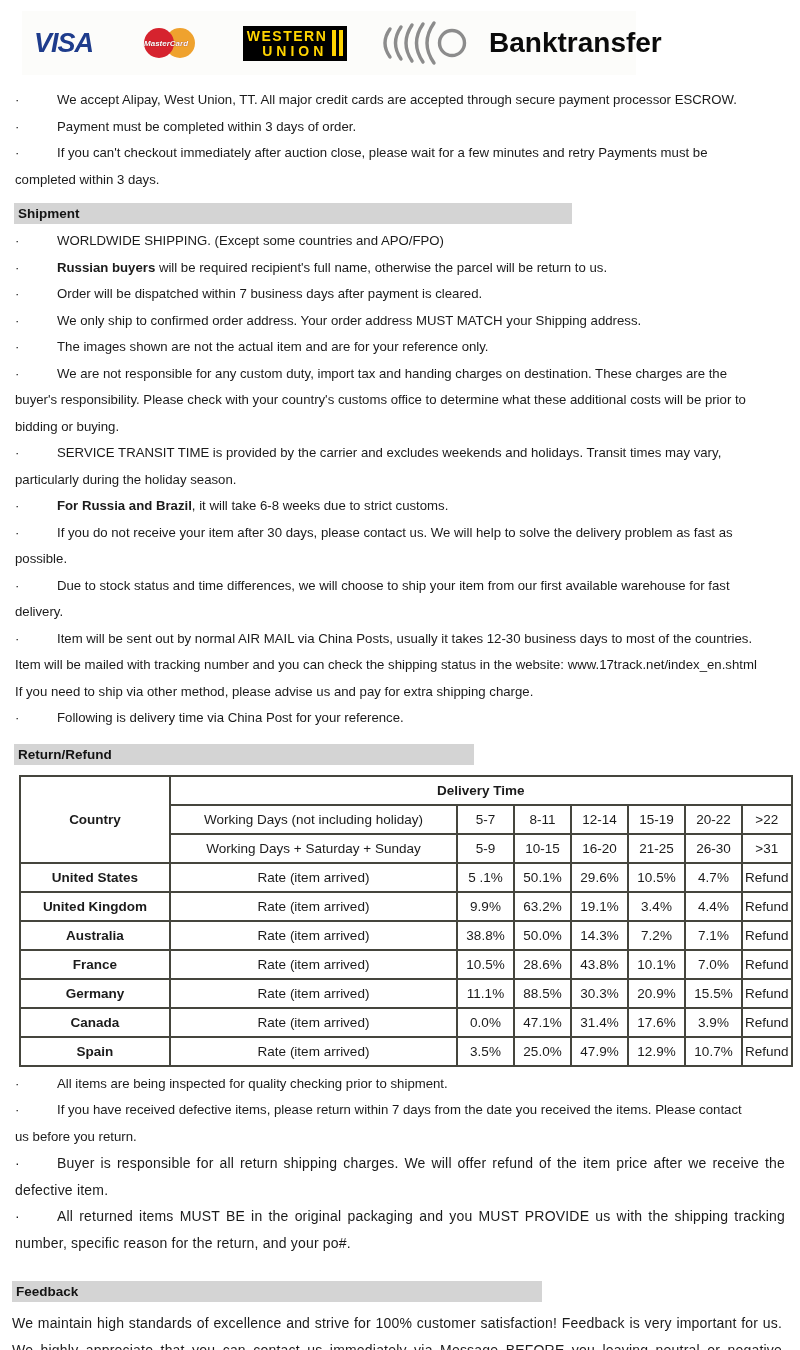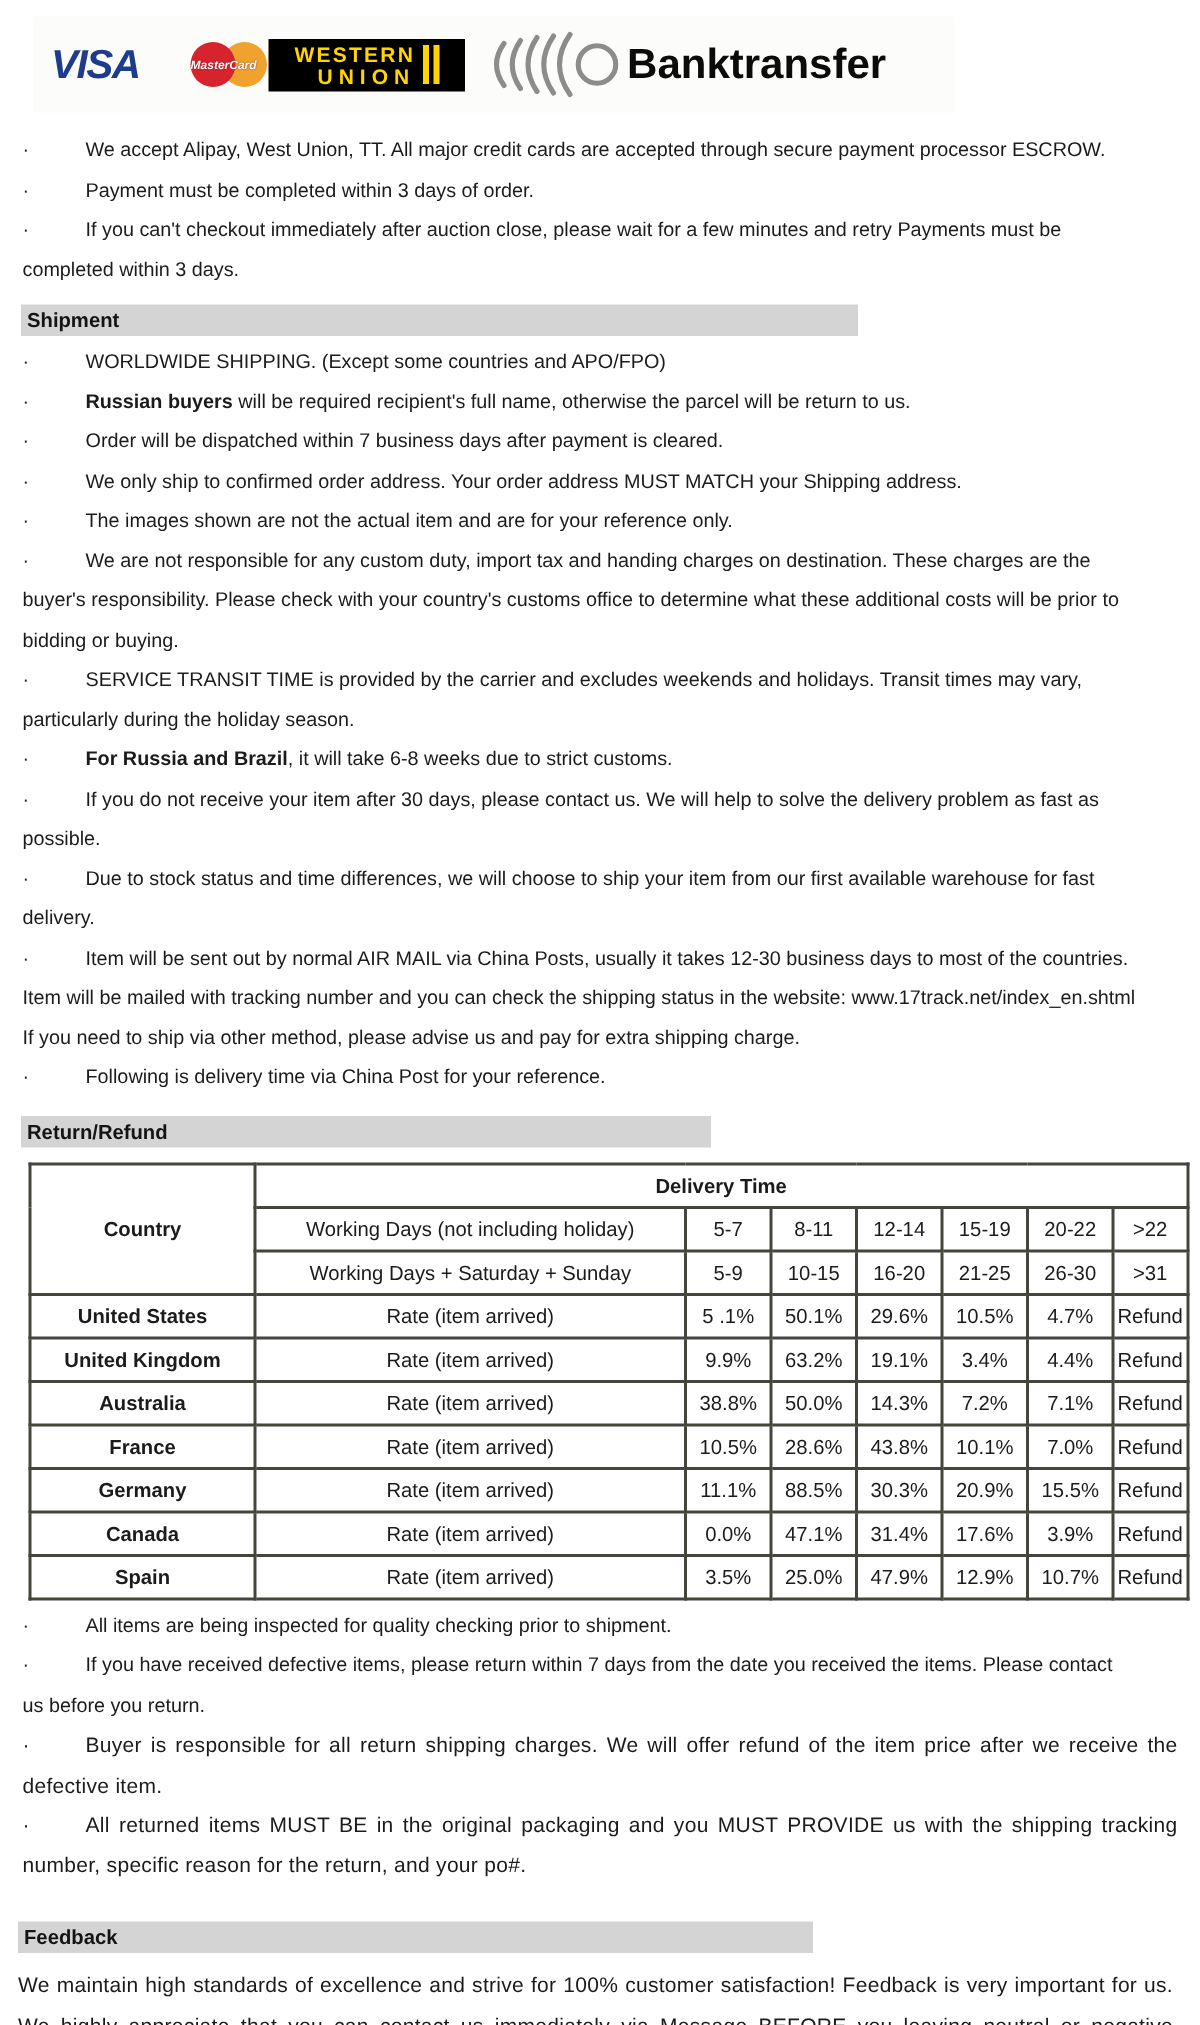--- a/index.html
+++ b/index.html
@@ -8,31 +8,31 @@
 
   .bar{height:21px;line-height:21px;background:#d4d4d4;font-size:13.5px;font-weight:bold;
        color:#141414;padding-left:4px;box-sizing:border-box;}
   #bar-payment{margin-left:33px;width:474px;}
   #bar-shipment{margin:10px 0 4px 14px;width:558px;}
   #bar-return{margin:12px 0 0 14px;width:460px;}
   #bar-feedback{margin:25px 0 0 12px;width:530px;}
 
   
   .pay-strip{margin:3px 0 12px 22px;width:614px;height:64px;background:#fcfcfa;
-             display:flex;align-items:center;}
+             display:flex;align-items:center;gap:17px;}
   .visa{margin-left:12px;font-style:italic;font-weight:900;font-size:27px;
         color:#1e3c8c;letter-spacing:-1px;}
   .mc{position:relative;width:52px;height:38px;margin-left:34px;flex:none;}
   .mc-c{position:absolute;width:30px;height:30px;border-radius:50%;top:4px;}
   .mc-red{left:0;background:#d6232e;z-index:2;}
   .mc-org{left:21px;background:#efa22e;z-index:1;}
   .mc-label{position:absolute;z-index:3;top:15px;left:0;width:52px;text-align:left;
             font-style:italic;font-weight:bold;font-size:8px;color:#fff;
             text-shadow:0 0 1px #7a1016;}
-  .wu{width:131px;height:35px;background:#000;display:flex;
+  .wu{width:104px;height:35px;margin-left:30px;background:#000;display:flex;
       align-items:center;justify-content:center;gap:5px;flex:none;}
   .wu-text{display:flex;flex-direction:column;align-items:flex-end;line-height:1;}
   .wu-l1{font-weight:900;font-size:14px;color:#ffd400;letter-spacing:1.5px;}
   .wu-l2{font-weight:900;font-size:14px;color:#ffd400;letter-spacing:4px;margin-top:1px;}
   .wu-bars{display:flex;gap:3px;height:26px;}
   .wu-bars i{display:block;width:4px;height:100%;background:#ffd400;}
   .bt-arcs{display:block;margin-left:12px;flex:none;}
   .bt-label{margin-left:4px;font-weight:bold;font-size:28px;color:#0b0b0b;}
 
   

